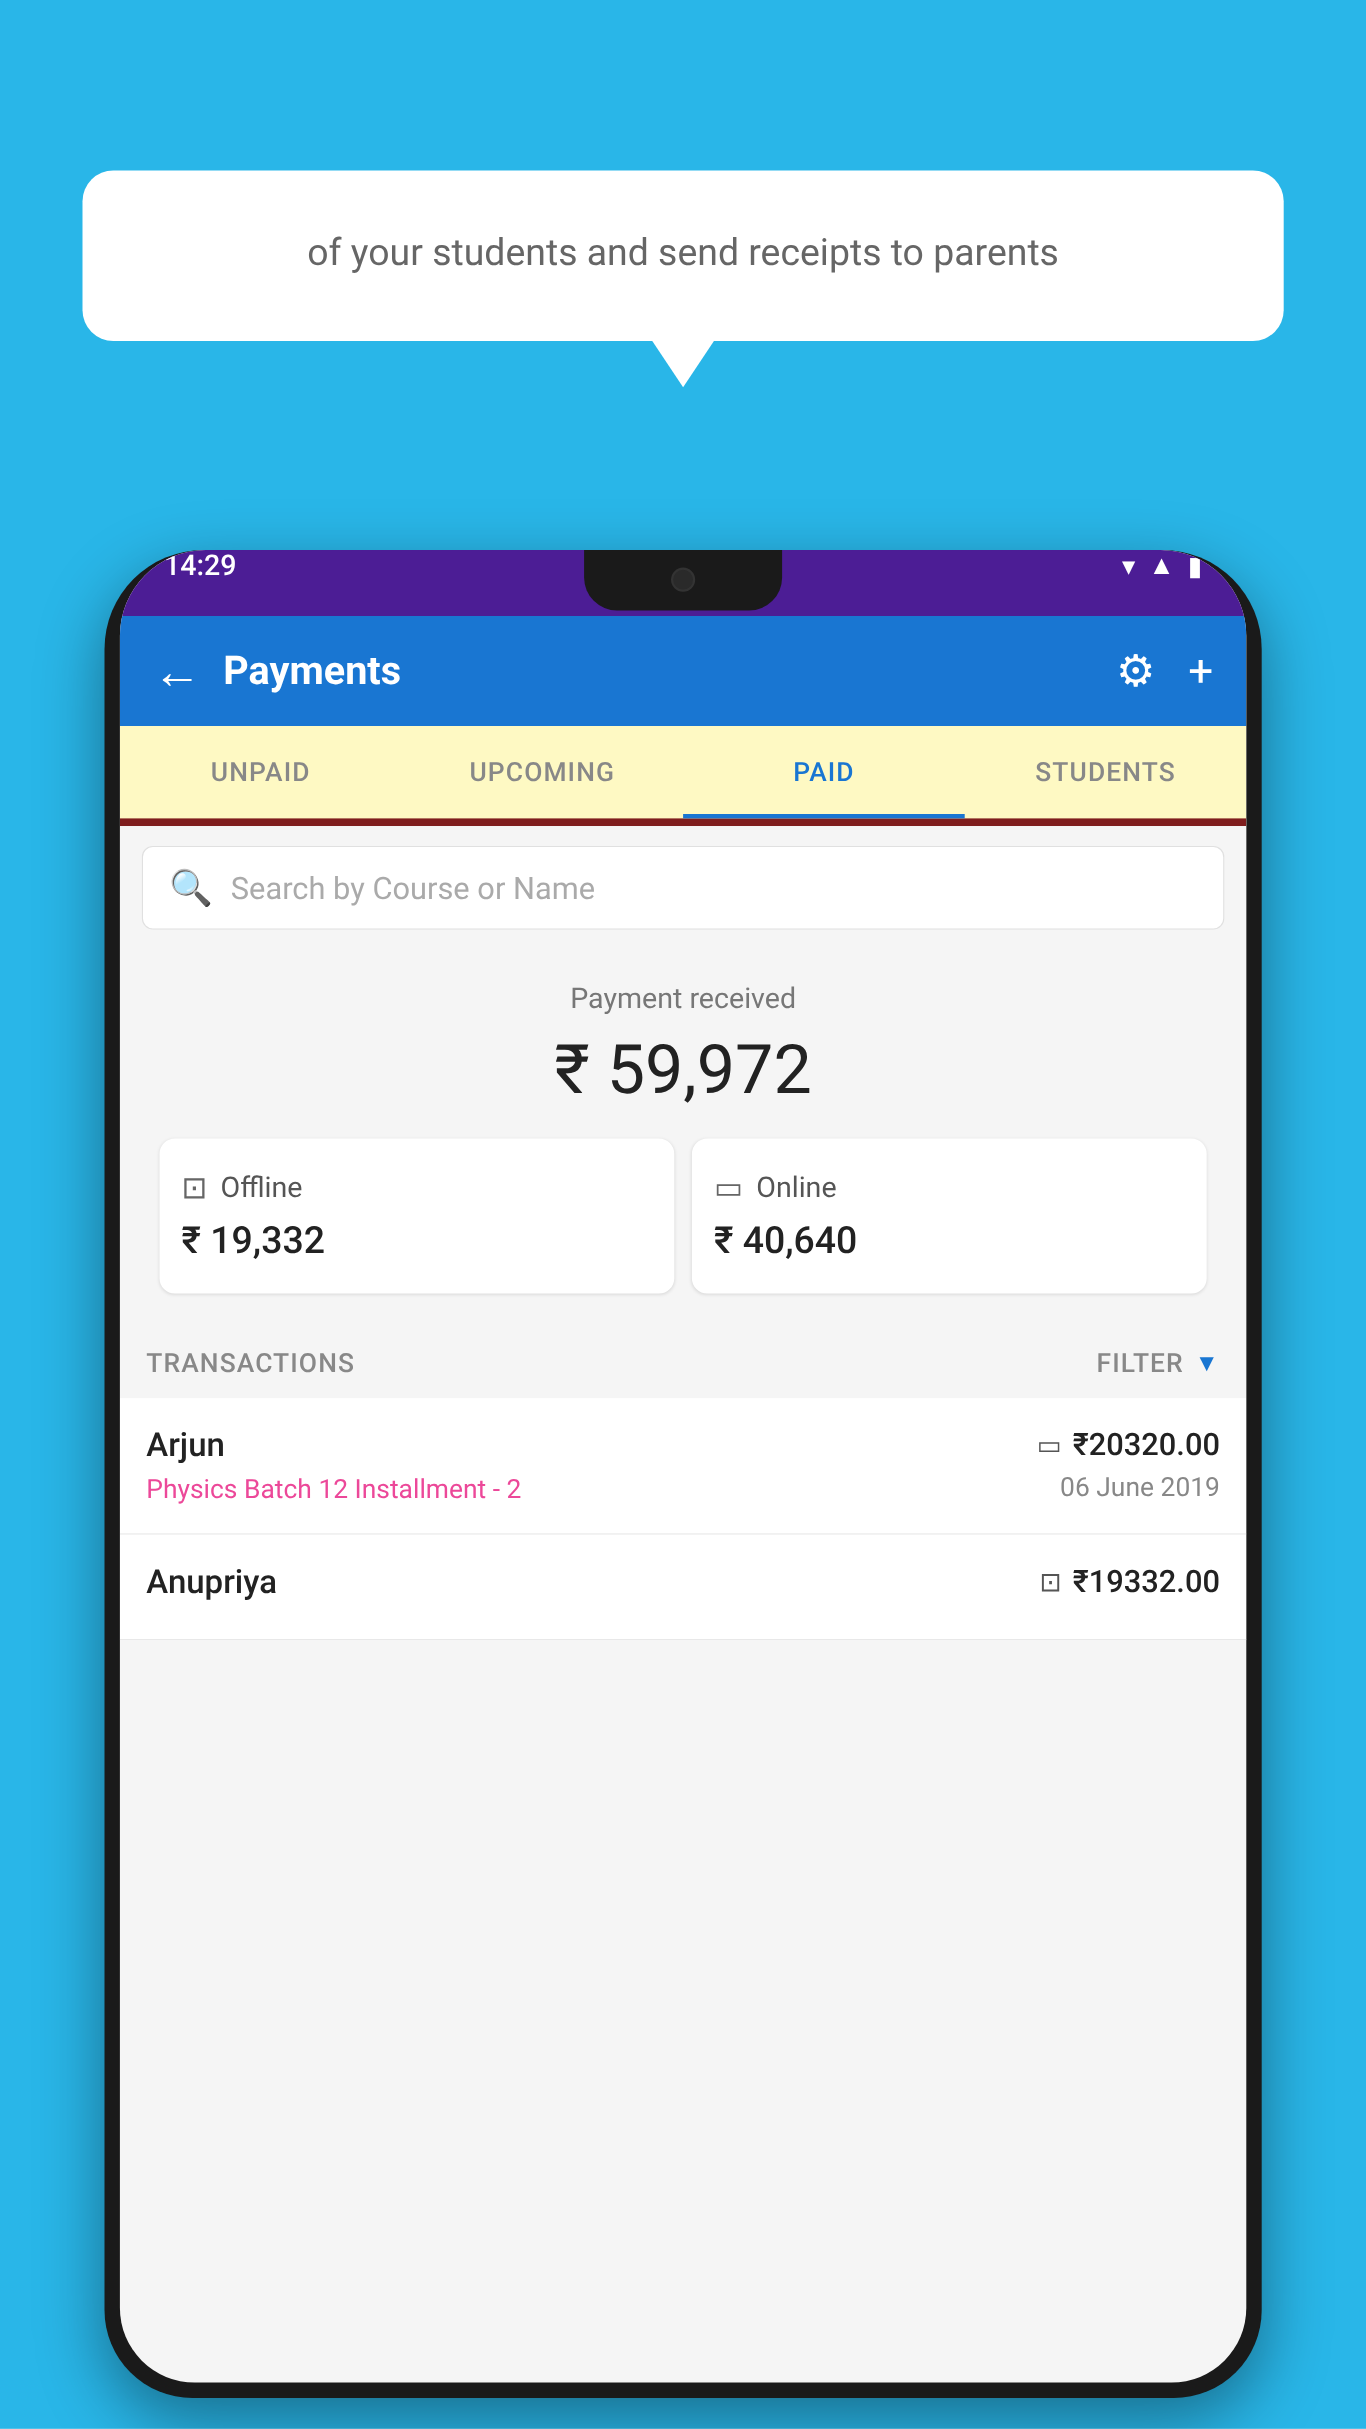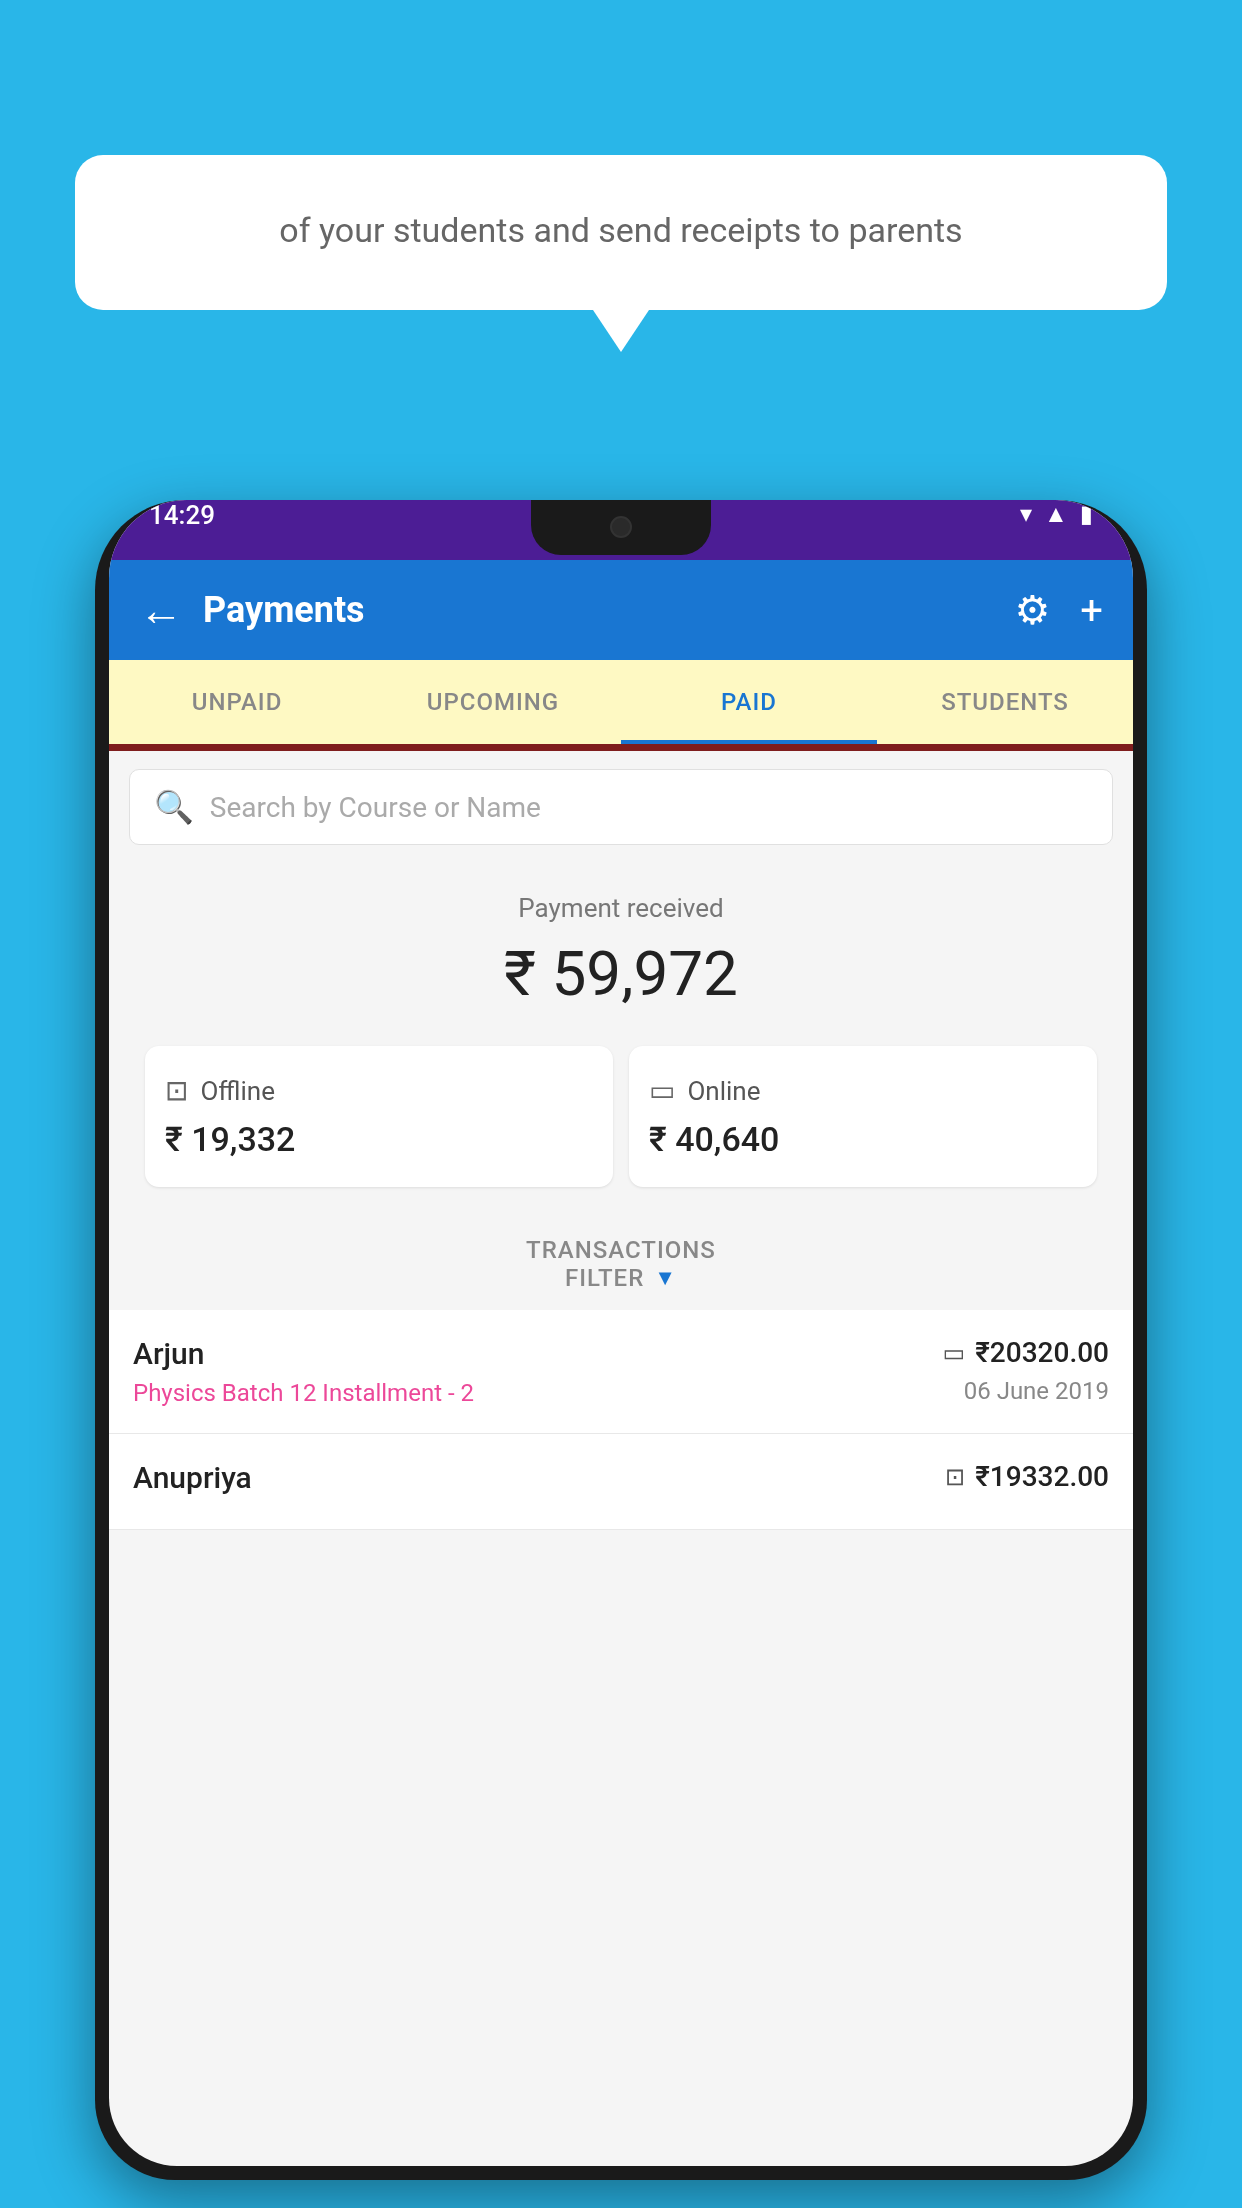--- a/index.html
+++ b/index.html
@@ -246,21 +246,21 @@
     .payment-received-label {
       color: #777;
       font-size: 26px;
       margin-bottom: 14px;
     }
 
     .payment-amount {
       color: #222;
       font-size: 62px;
       font-weight: 400;
-      margin-bottom: 36px;
+      margin-bottom: 25px;
     }
 
     .payment-cards {
       display: flex;
       gap: 16px;
       margin-top: 10px;
     }
 
     .payment-card {
       flex: 1;
@@ -294,21 +294,20 @@
       font-weight: 500;
     }
 
     
     .transactions-header {
       display: flex;
       align-items: center;
       justify-content: space-between;
       padding: 24px 24px 18px;
       background: #f5f5f5;
-      flex-direction: column;
     }
 
     .transactions-label {
       color: #888;
       font-size: 24px;
       font-weight: 500;
       letter-spacing: 1px;
     }
 
     .filter-button {

